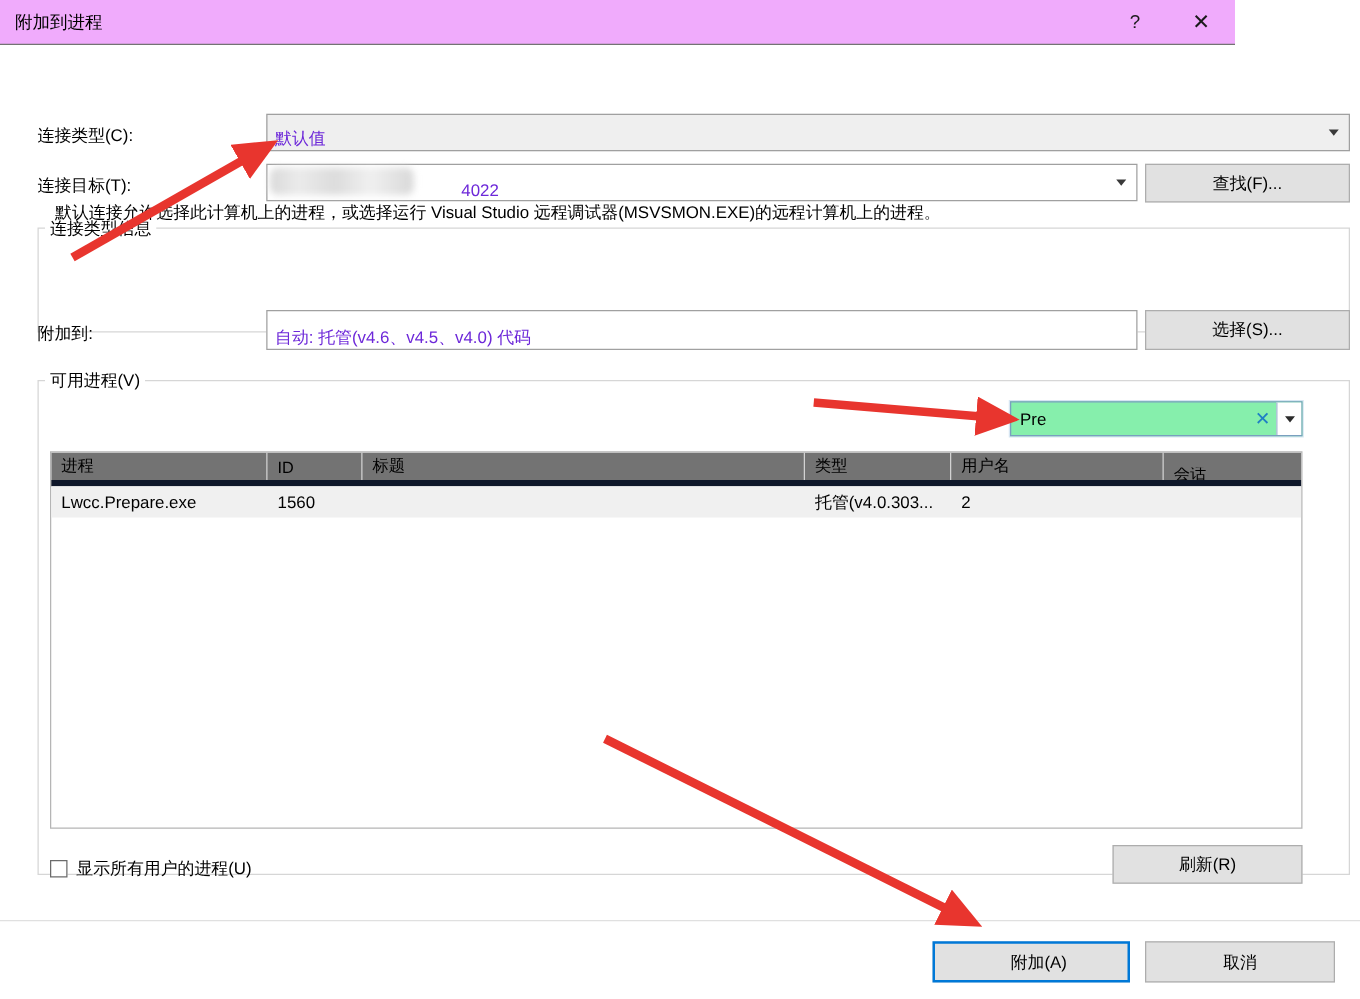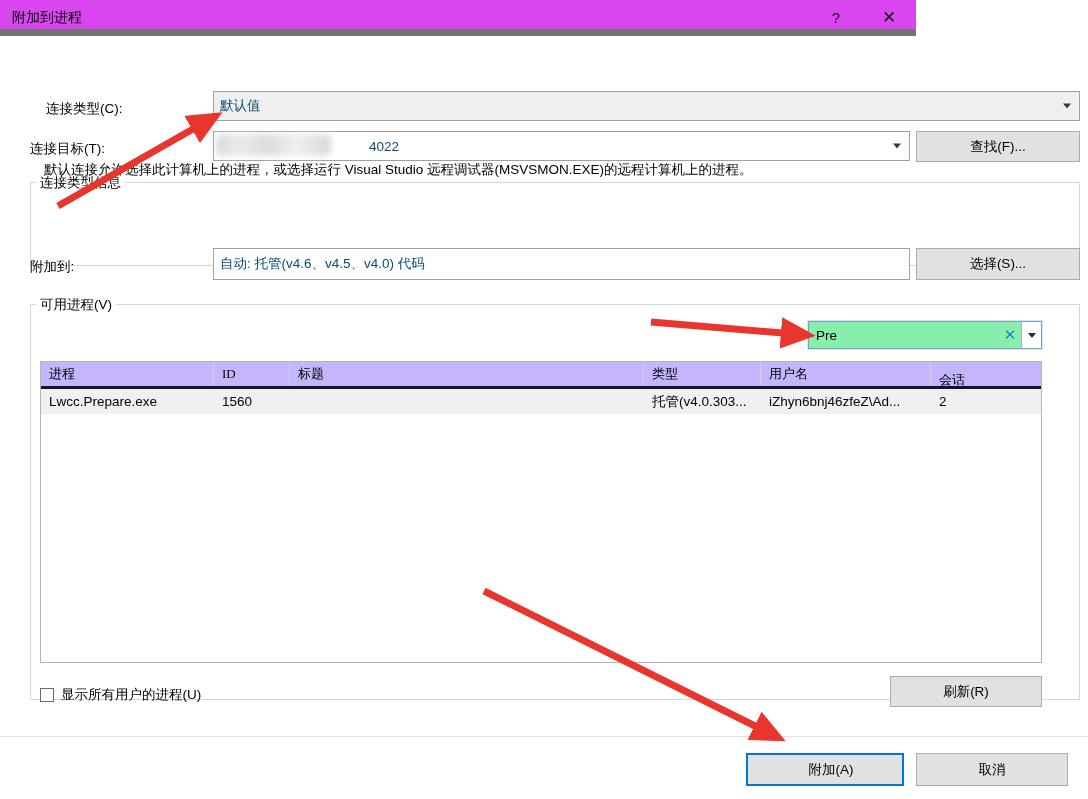--- a/index.html
+++ b/index.html
@@ -12,23 +12,23 @@
   }
   #dialog {
     position: relative;
     width: 1088px; height: 799px;
     background: #ffffff;
   }
 
   
   #titlebar {
     position: absolute; left: 0; top: 0;
-    width: 916px; height: 36px;
-    background: #d946ef;
-    border-bottom: 7px solid #737373;
+    width: 988px; height: 36px;
+    background: #f0abfc;
+    border-bottom: 1px solid #737373;
   }
   #title-text {
     position: absolute; left: 12px; top: 9px;
     font-size: 14px; color: #000000;
     white-space: nowrap;
   }
   .titlebar-btn {
     position: absolute; top: 0;
     width: 46px; height: 35px;
     display: flex; align-items: center; justify-content: center;
@@ -51,22 +51,22 @@
     position: absolute;
     font-size: 13.5px; color: #000000;
     white-space: nowrap;
   }
 
   
   .combo {
     position: absolute;
     border: 1px solid #a0a0a0;
     background: #efefef;
-    font-size: 13.5px; color: #0c4a6e;
-    display: flex; align-items: center;
+    font-size: 13.5px; color: #6d28d9;
+    display: flex; align-items: flex-end;
     padding: 0 6px;
   }
   .combo.white { background: #ffffff; }
   .combo .arrow {
     position: absolute; right: 8px; top: 50%;
     transform: translateY(-50%);
     width: 0; height: 0;
     border-left: 4.5px solid transparent;
     border-right: 4.5px solid transparent;
     border-top: 5px solid #3a3a3a;
@@ -149,23 +149,22 @@
   
   #proc-list {
     position: absolute;
     border: 1px solid #b5b5b5;
     background: #ffffff;
     overflow: hidden;
   }
   #proc-header {
     display: flex;
     height: 27px;
-    background: #c4b5fd;
-    border-bottom: 3px solid #0f172a;
-    font-family: Liberation Serif, serif;
+    background: #737373;
+    border-bottom: 5px solid #0f172a;
   }
   #proc-header .hcell {
     font-size: 13px; color: #000;
     display: flex; align-items: center;
     padding-left: 8px;
     border-right: 1px solid #d2d2d2;
     white-space: nowrap; overflow: hidden;
   }
   #proc-header .hcell:last-child { border-right: none; margin-top: 12px; }
   .proc-row {
@@ -220,21 +219,21 @@
 <div id="dialog">
 
   <div id="titlebar">
     <div id="title-text">附加到进程</div>
     <div class="titlebar-btn" id="help-btn">?</div>
     <div class="titlebar-btn" id="close-btn">✕</div>
   </div>
 
   <div id="body-area">
 
-    <div class="form-label" style="left:46px; top:64px;">
+    <div class="form-label" style="left:30px; top:64px;">
       <span>连接类型(C):</span>
     </div>
     <div class="combo" style="left:213px; top:55px; width:867px; height:30px;">
       <span class="val">默认值</span>
       <span class="arrow"></span>
     </div>
 
     <div class="form-label" style="left:30px; top:104px;">
       <span>连接目标(T):</span>
     </div>
@@ -276,21 +275,20 @@
         <div class="hcell" style="width:354px;">标题</div>
         <div class="hcell" style="width:117px;">类型</div>
         <div class="hcell" style="width:170px;">用户名</div>
         <div class="hcell" style="width:110px;">会话</div>
       </div>
       <div class="proc-row">
         <div class="cell" style="width:173px;">Lwcc.Prepare.exe</div>
         <div class="cell" style="width:76px;">1560</div>
         <div class="cell" style="width:354px;"></div>
         <div class="cell" style="width:117px;">托管(v4.0.303...</div>
-        <div class="cell" style="width:170px;">iZhyn6bnj46zfeZ\Ad...</div>
         <div class="cell" style="width:110px;">2</div>
       </div>
     </div>
 
     <div id="showall-wrap" style="left:40px; top:650px;">
       <div id="showall-box"></div>
       <div id="showall-label">显示所有用户的进程(U)</div>
     </div>
 
     <button class="btn" style="left:890px; top:640px; width:152px; height:31px;">刷新(R)</button>

